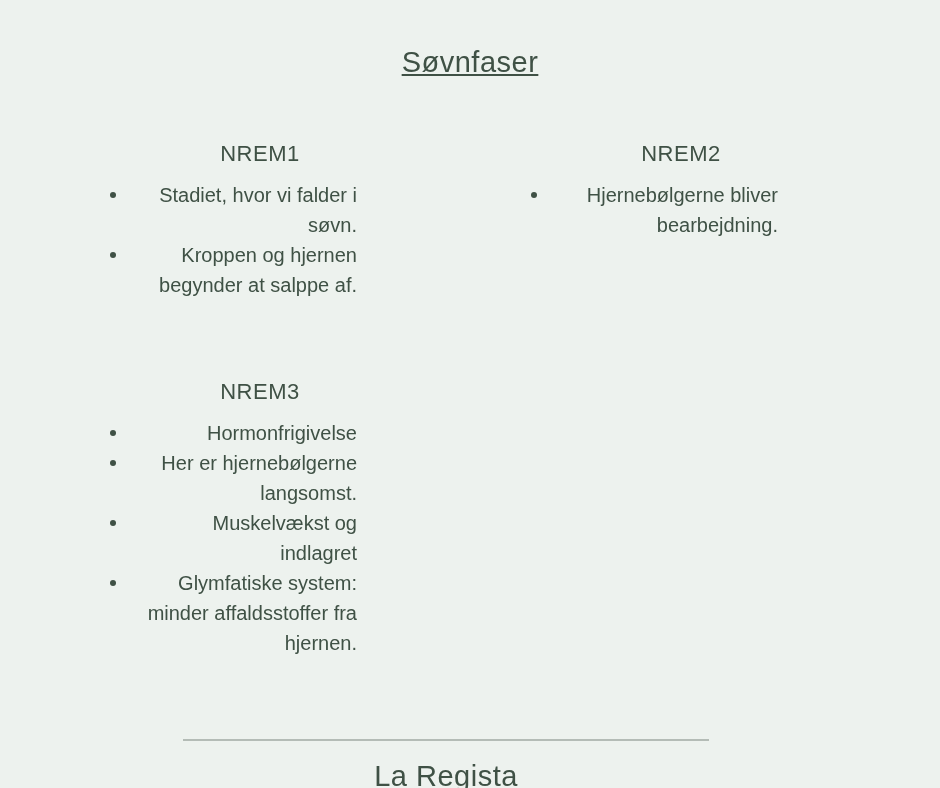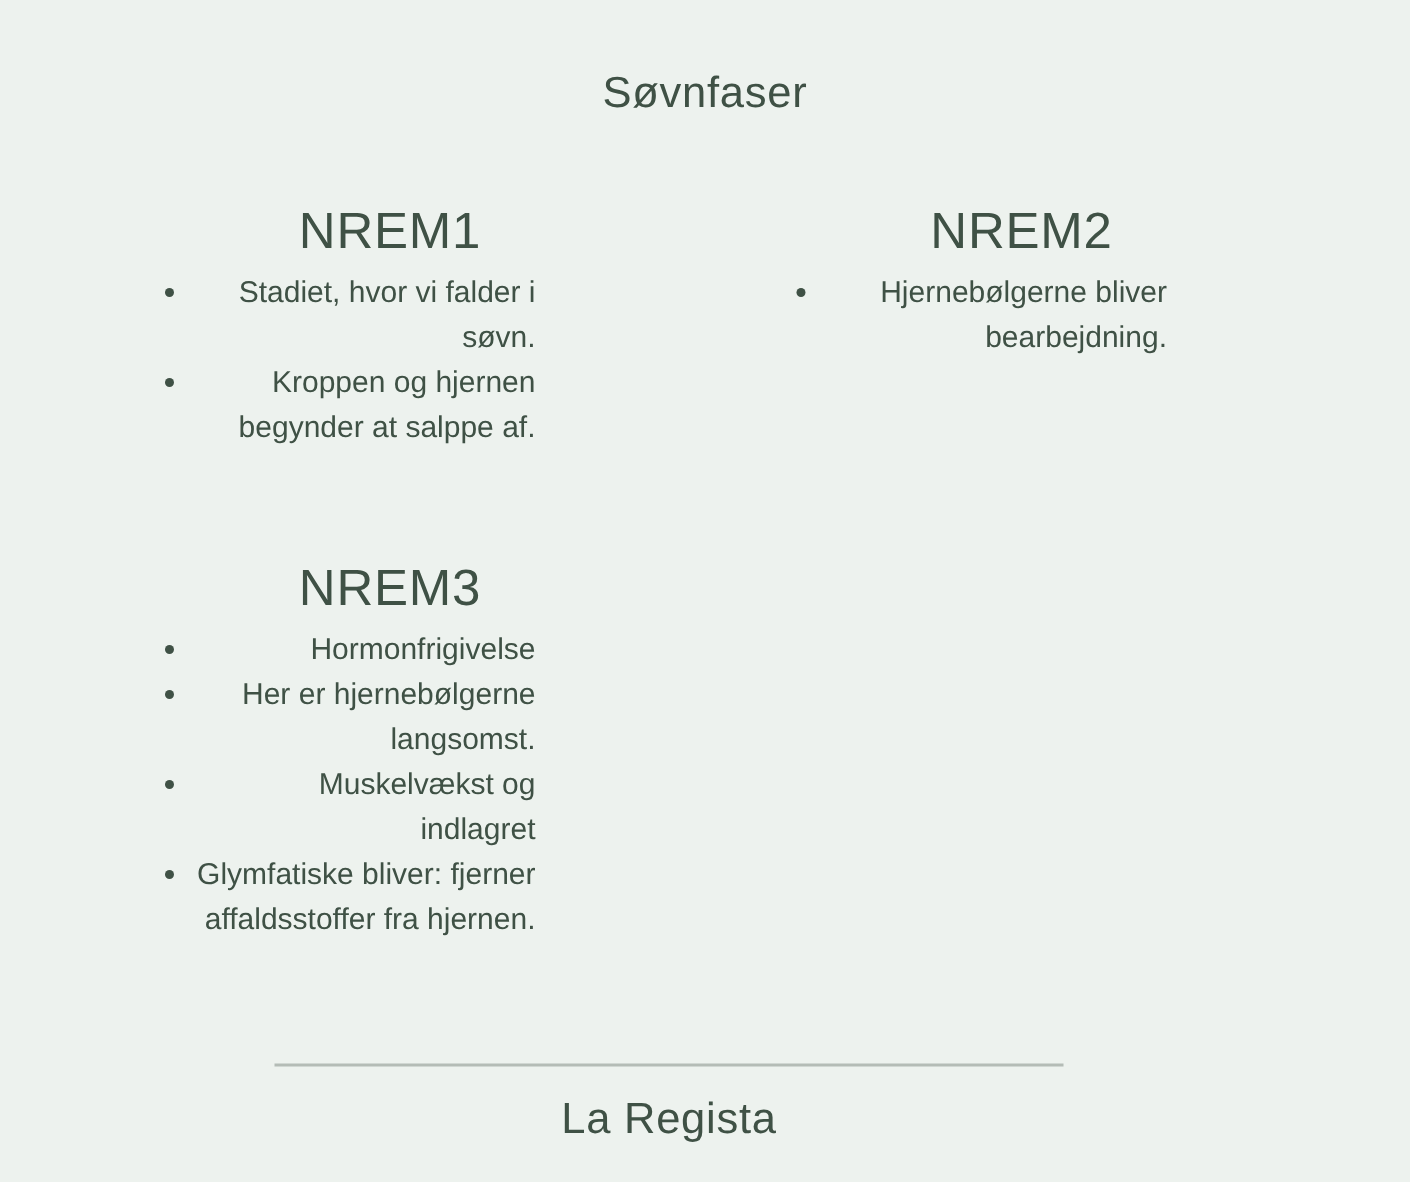--- a/index.html
+++ b/index.html
@@ -14,32 +14,33 @@
     font-family: "Liberation Sans", sans-serif;
     overflow: hidden;
   }
   .page-title {
     margin: 44px 0 0 0;
     text-align: center;
     font-size: 29px;
     font-weight: 400;
     line-height: 36px;
     letter-spacing: 0.5px;
+    text-decoration: underline;
   }
   .grid {
     margin: 56px 0 0 105px;
     display: grid;
     grid-template-columns: 310px 310px;
     column-gap: 111px;
     row-gap: 74px;
   }
   .section-heading {
     margin: 0 0 8px 0;
     text-align: center;
-    font-size: 34px;
+    font-size: 22px;
     font-weight: 400;
     line-height: 36px;
     letter-spacing: 0.5px;
   }
   ul.bullets {
     margin: 0;
     padding: 0 0 0 26px;
     list-style: none;
     text-align: right;
   }
@@ -100,21 +101,21 @@
       <li>Hjernebølgerne bliver bearbejdning.</li>
     </ul>
   </section>
 
   <section>
     <h2 class="section-heading">NREM3</h2>
     <ul class="bullets">
       <li>Hormonfrigivelse</li>
       <li>Her er hjernebølgerne langsomst.</li>
       <li>Muskelvækst og indlagret</li>
-      <li>Glymfatiske bliver: fjerner affaldsstoffer fra hjernen.</li>
+      <li>Glymfatiske system: minder affaldsstoffer fra hjernen.</li>
     </ul>
   </section>
 
 
 </main>
 
 <footer class="footer">
   <div class="divider"></div>
   <div class="footer-brand">La Regista</div>
 </footer>

